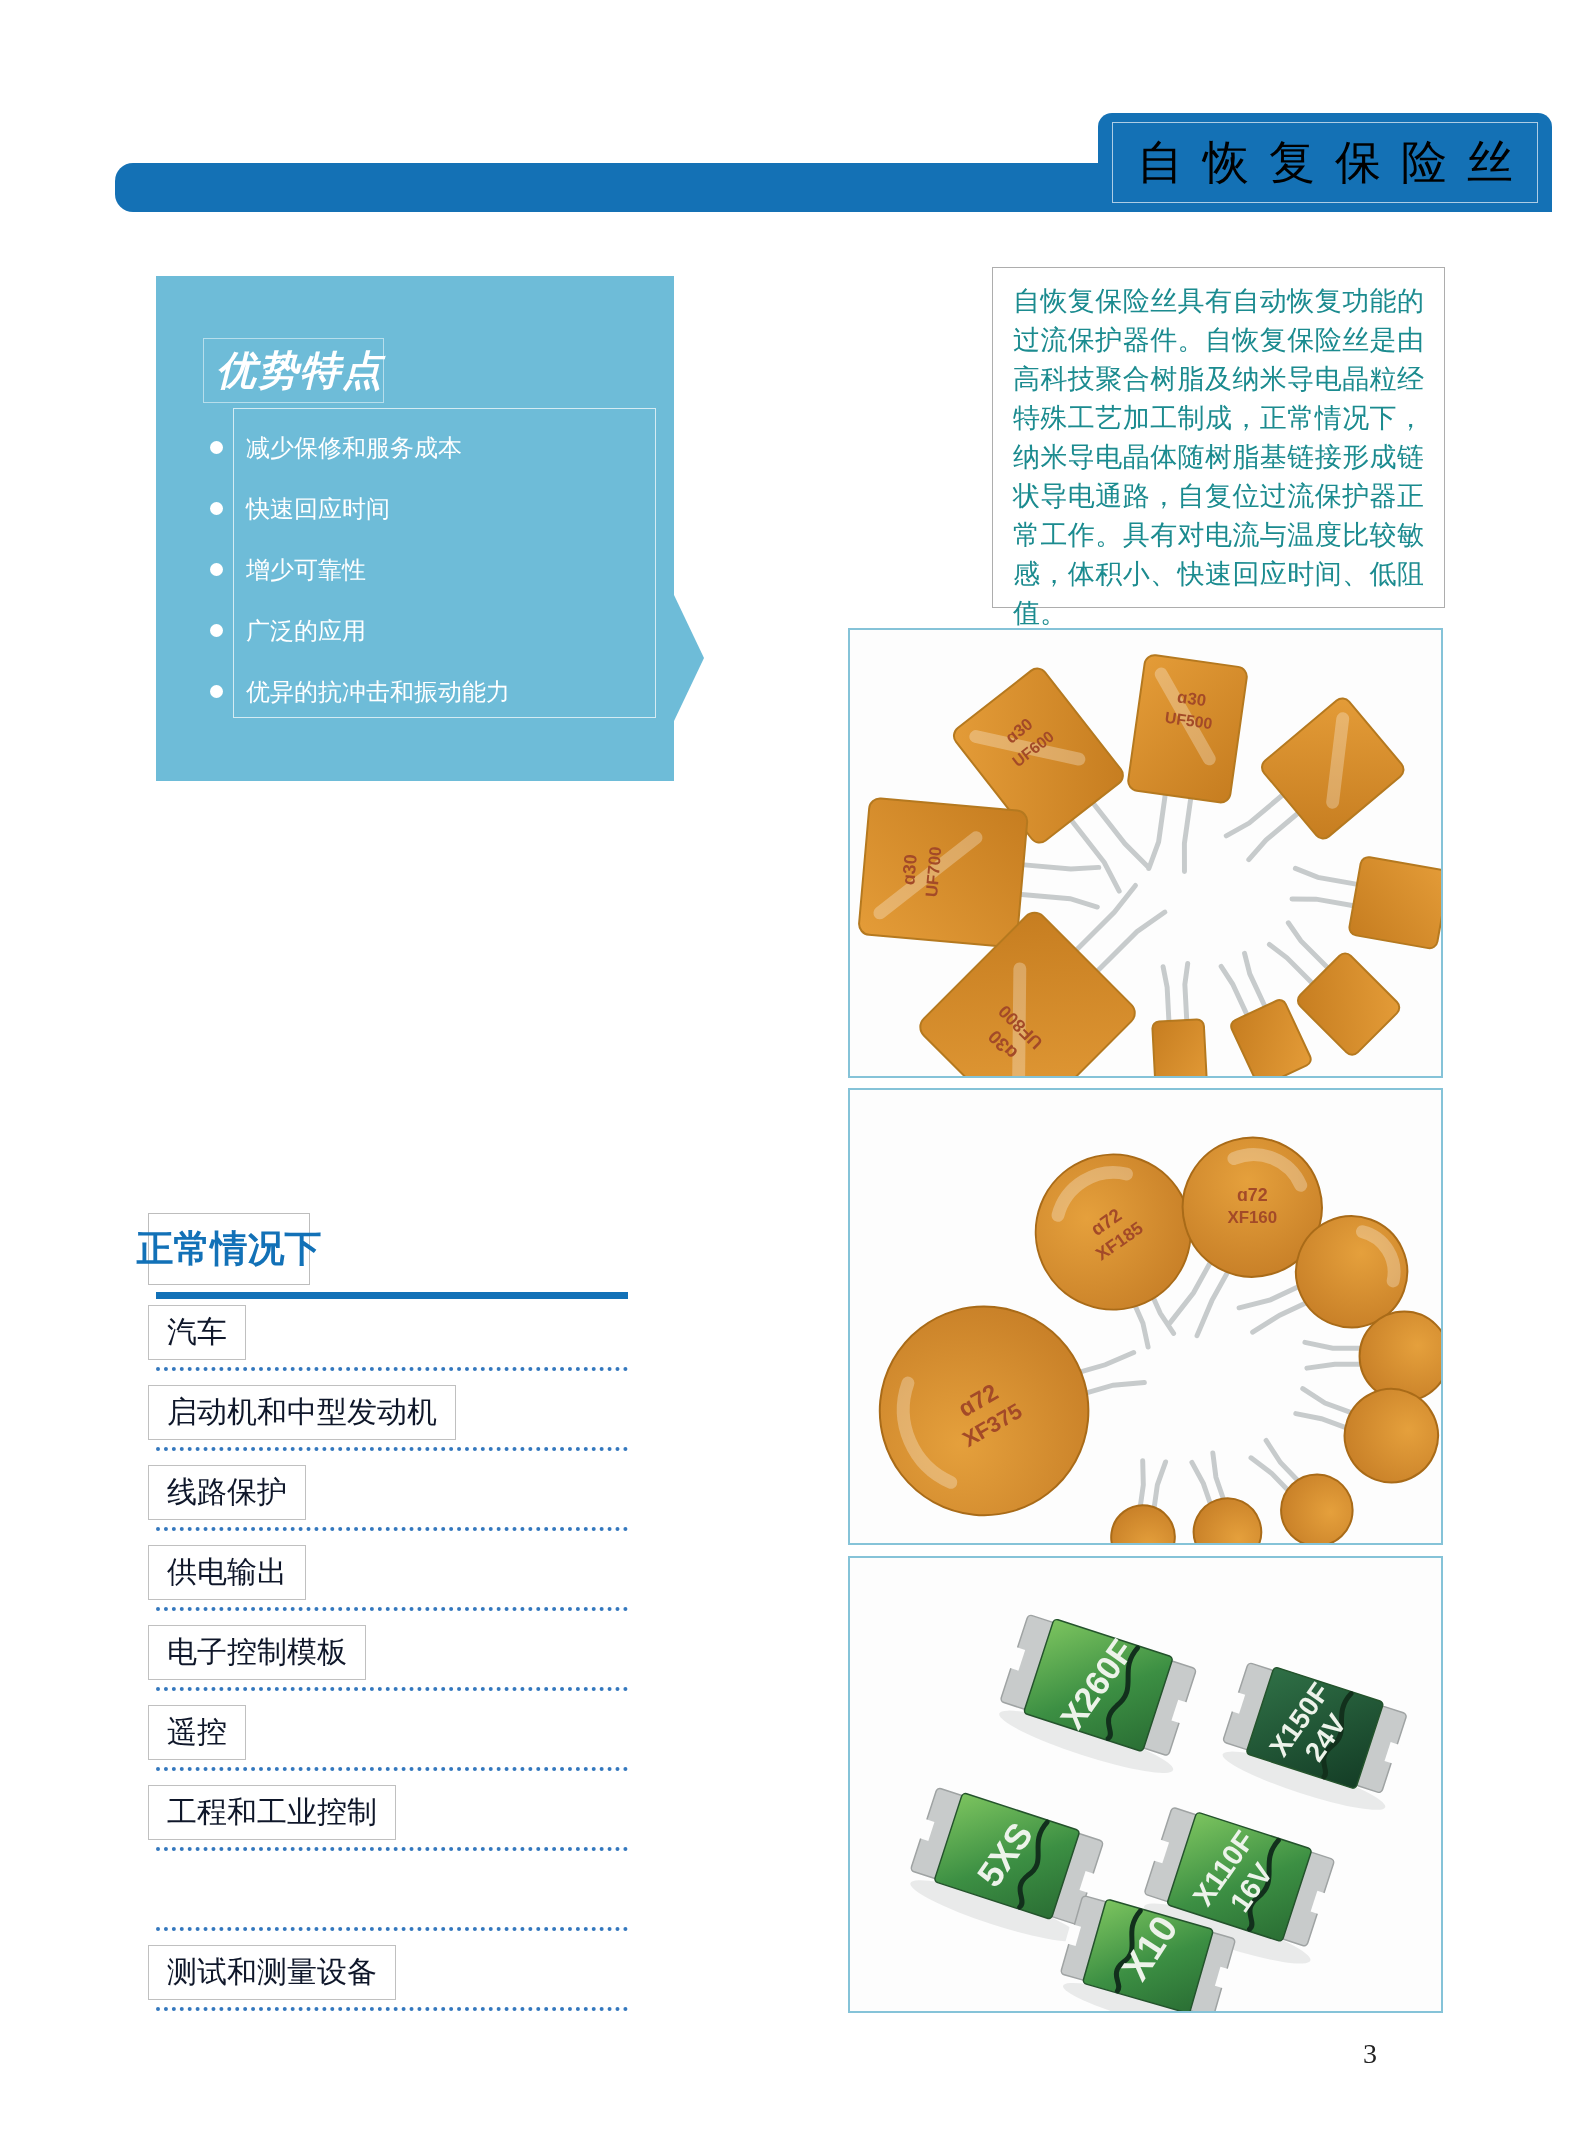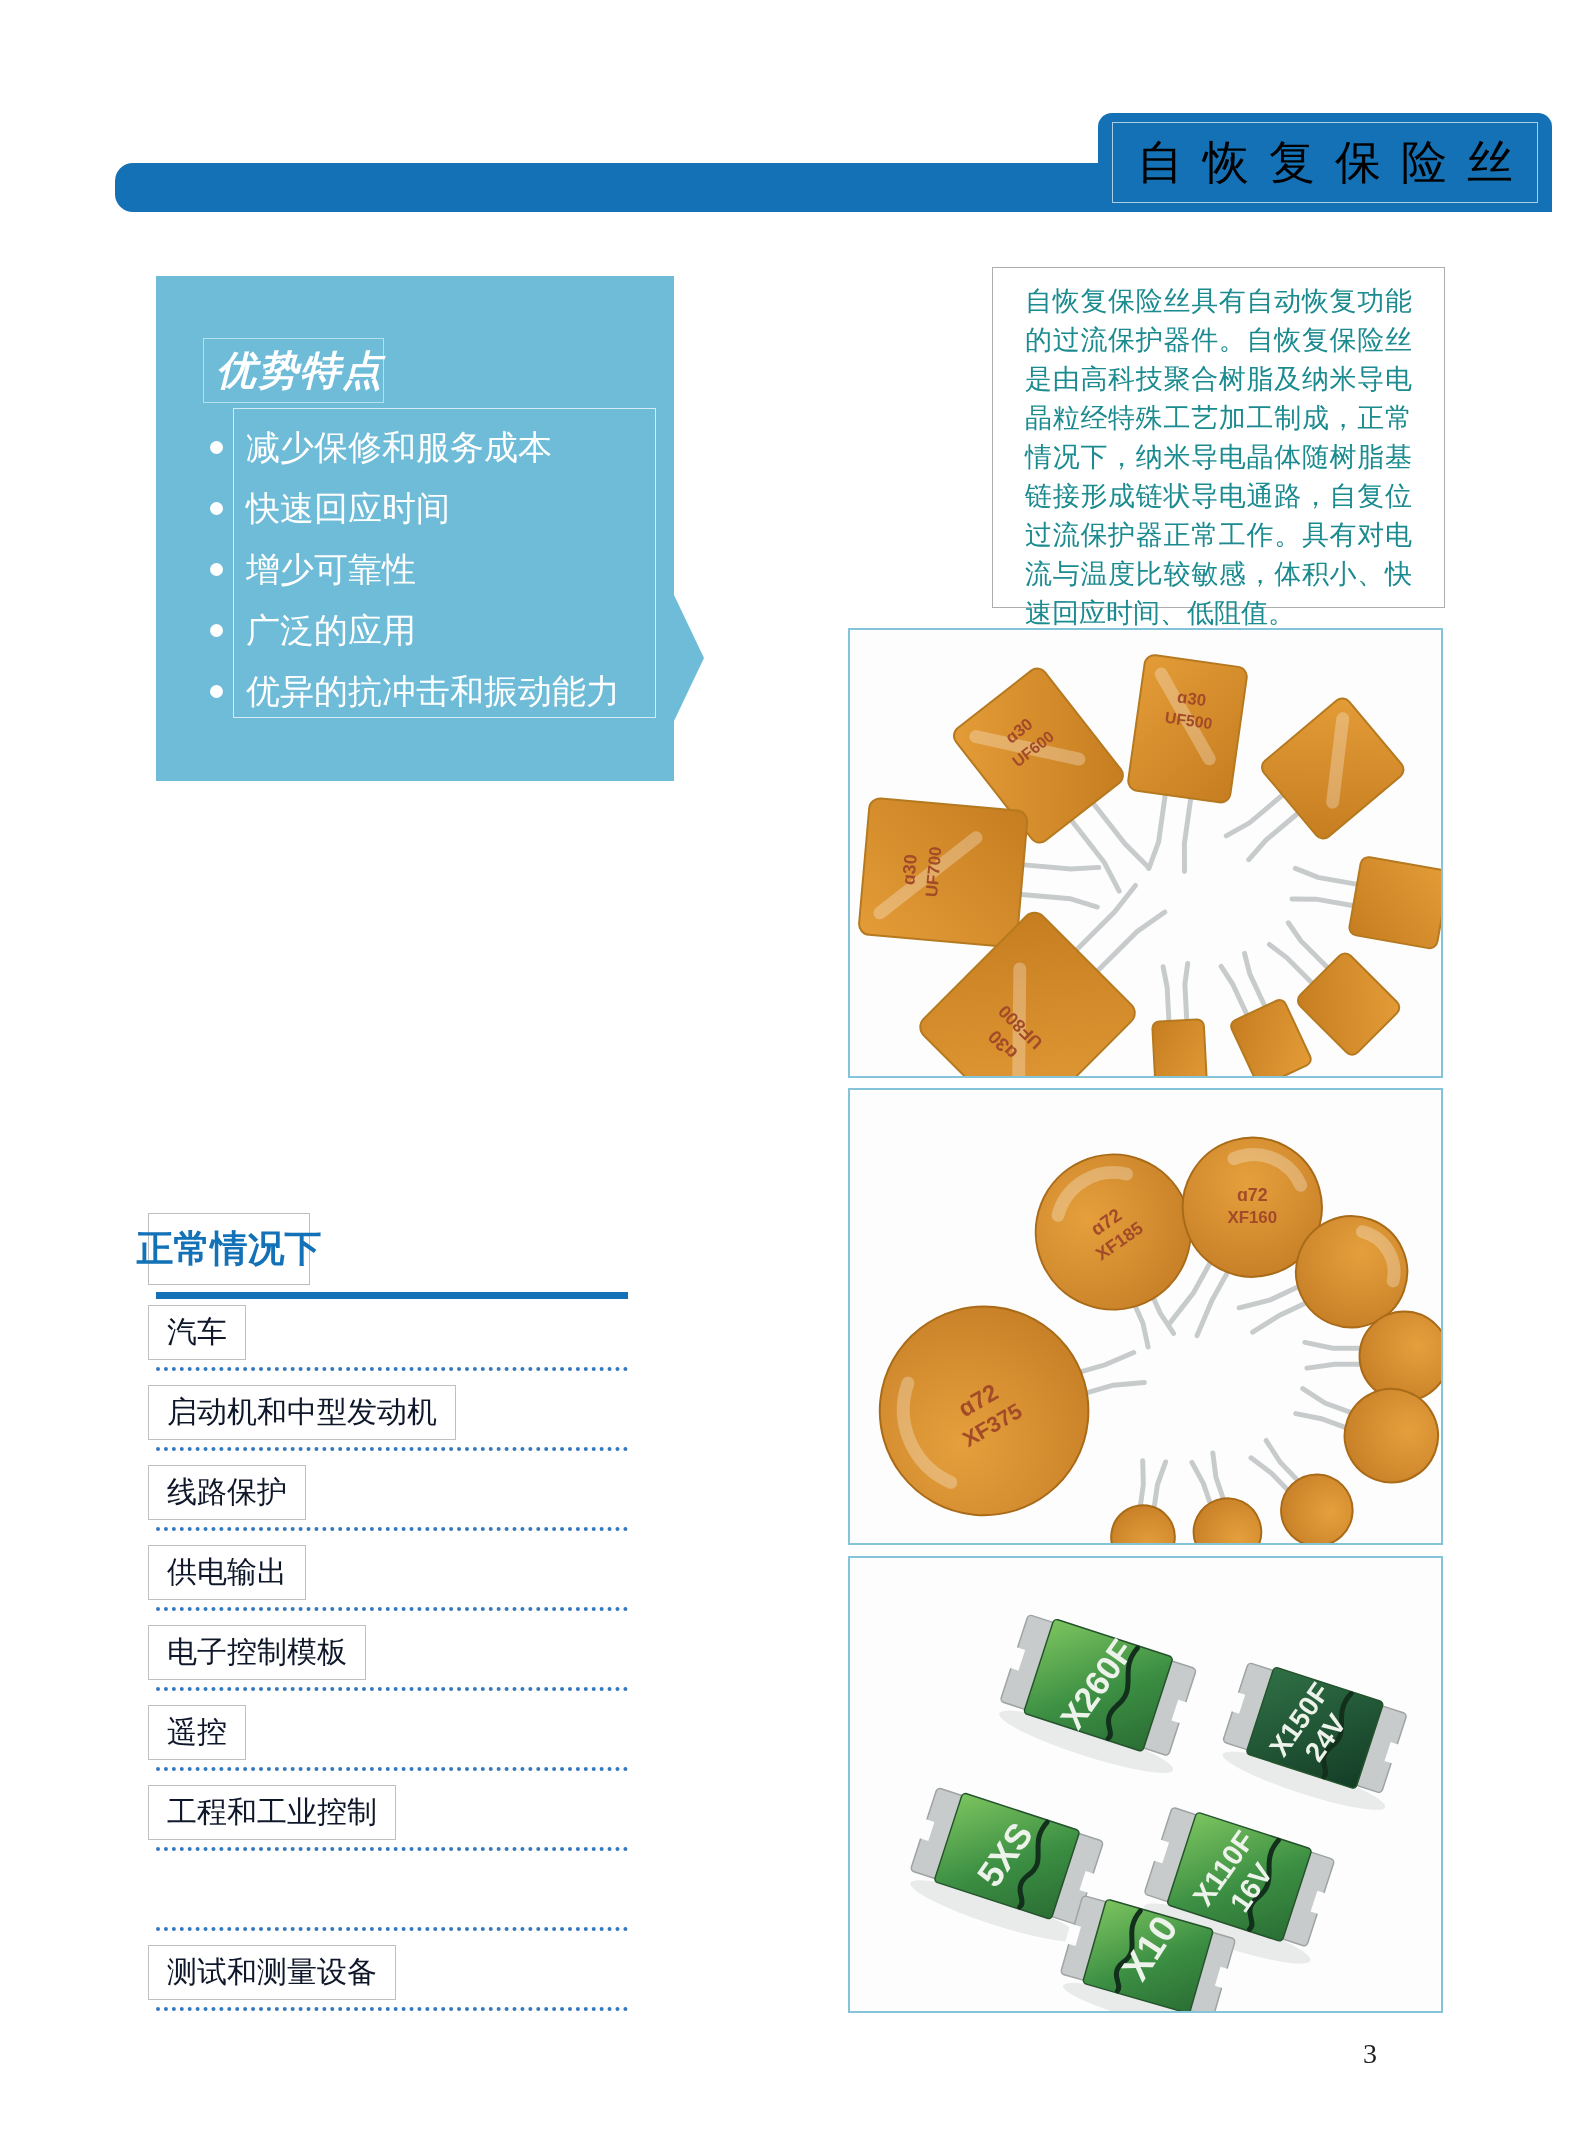--- a/index.html
+++ b/index.html
@@ -52,26 +52,26 @@
   }
   .feature-list {
     position:absolute; left:40px; top:132px; width:470px; height:318px;
     display:flex; flex-direction:column; padding-top:9px; box-sizing:border-box;
   }
   .feature-item { height:61px; display:flex; align-items:center; }
   .feature-dot {
     width:13px; height:13px; border-radius:50%; background:#fff;
     margin-left:14px; margin-right:23px; flex:0 0 auto;
   }
-  .feature-text { color:#fff; font-size:34px; white-space:nowrap; }
+  .feature-text { color:#fff; font-size:24px; white-space:nowrap; }
 
   
   .desc-box {
     position:absolute; left:992px; top:267px; width:453px; height:341px;
-    border:1px solid #ADADAD; box-sizing:border-box; padding:14px 32px; background:#fff;
+    border:1px solid #ADADAD; box-sizing:border-box; padding:14px 20px; background:#fff;
   }
   .desc-text {
     color:#1B8B8F; font-size:27px; line-height:39px;
     text-align:justify; margin:0;
   }
 
   
   .photo-box {
     position:absolute; left:848px; width:595px; border:2px solid #85C3D8;
     box-sizing:border-box; background:#fdfdfd;

